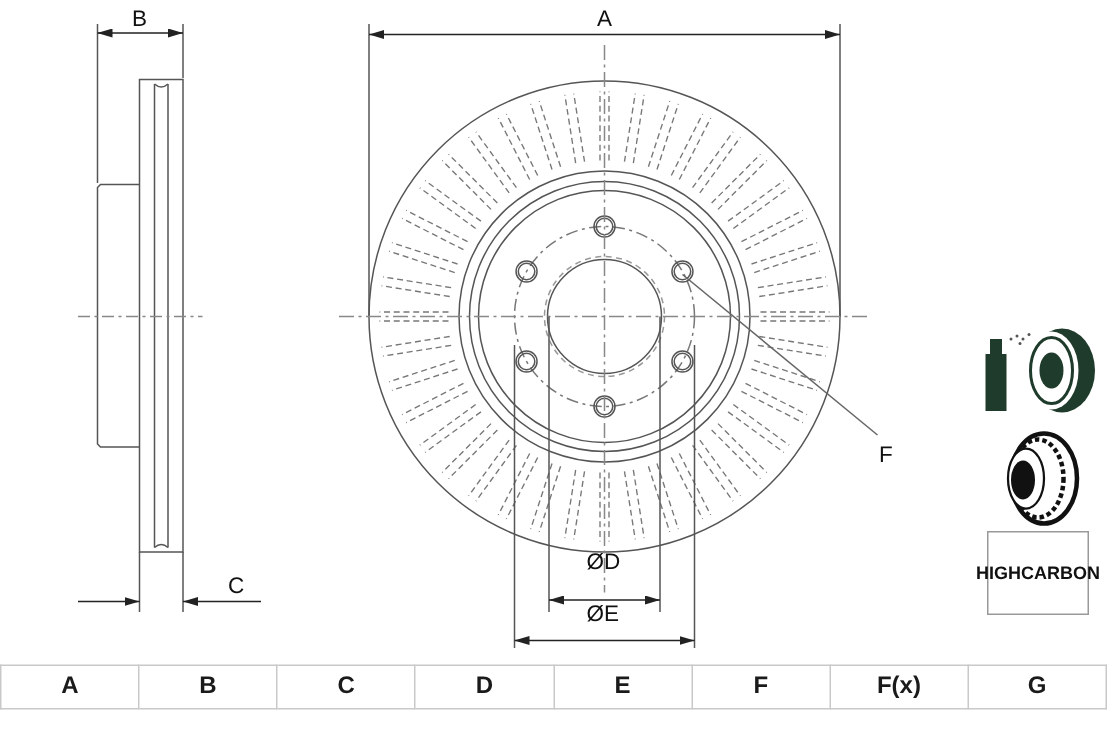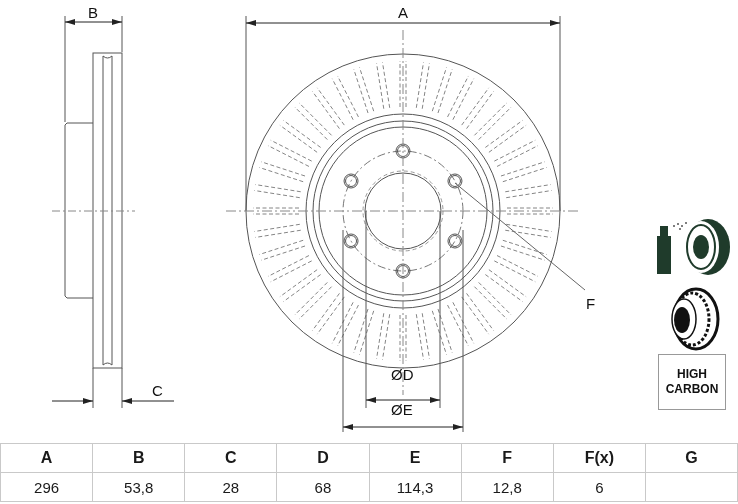--- a/index.html
+++ b/index.html
@@ -3,21 +3,21 @@
 <meta charset="utf-8">
 <style>
   html,body{margin:0;padding:0;background:#fff;}
   body{width:738px;height:504px;position:relative;overflow:hidden;font-family:"Liberation Sans",sans-serif;}
   #drawing{position:absolute;left:0;top:0;width:738px;height:440px;}
   .dim-label{position:absolute;font-family:"Liberation Sans",sans-serif;font-size:15px;color:#111;line-height:1;}
   .spec-table{position:absolute;left:0;top:443px;width:738px;border-collapse:collapse;table-layout:fixed;}
   .spec-table td{border:1px solid #c9c9c9;text-align:center;font-family:"Liberation Sans",sans-serif;color:#1a1a1a;height:28px;padding:0;}
   .spec-table tr.hdr td{font-weight:bold;font-size:16px;}
   .spec-table tr.val td{font-size:15px;}
-  .badge{position:absolute;left:658px;top:354px;width:68px;height:56px;border:1px solid #999;box-sizing:border-box;display:flex;flex-direction:column;align-items:center;justify-content:center;font-weight:bold;font-size:12px;line-height:15px;color:#111;}
+  .badge{position:absolute;left:658px;top:354px;width:68px;height:56px;border:1px solid #999;box-sizing:border-box;display:flex;flex-direction:row;align-items:center;justify-content:center;font-weight:bold;font-size:12px;line-height:15px;color:#111;}
 </style>
 </head>
 <body>
 
 <svg id="drawing" viewBox="0 0 738 440" xmlns="http://www.w3.org/2000/svg">
   <defs>
     <marker id="arr" viewBox="0 0 10 6" refX="10" refY="3" markerWidth="10" markerHeight="6" orient="auto-start-reverse">
       <path d="M0,0 L10,3 L0,6 z" fill="#222"></path>
     </marker>
   </defs>
@@ -213,24 +213,14 @@
       <tr class="hdr">
     <td>A</td>
     <td>B</td>
     <td>C</td>
     <td>D</td>
     <td>E</td>
     <td>F</td>
     <td>F(x)</td>
     <td>G</td>
   </tr>
-  <tr class="val">
-    <td>296</td>
-    <td>53,8</td>
-    <td>28</td>
-    <td>68</td>
-    <td>114,3</td>
-    <td>12,8</td>
-    <td>6</td>
-    <td></td>
-  </tr>
 </tbody>
   </table>
 
 </body></html>

